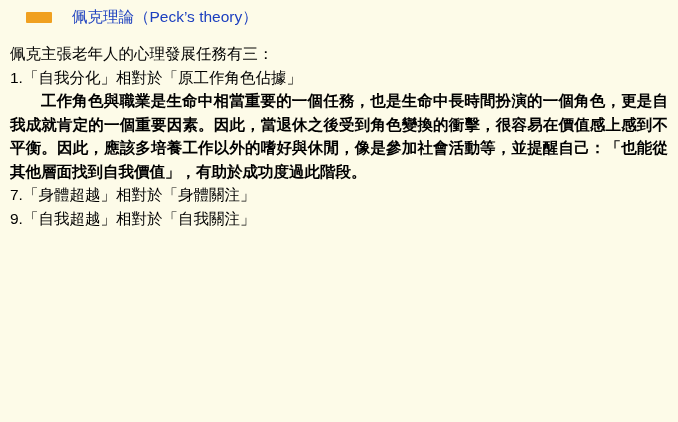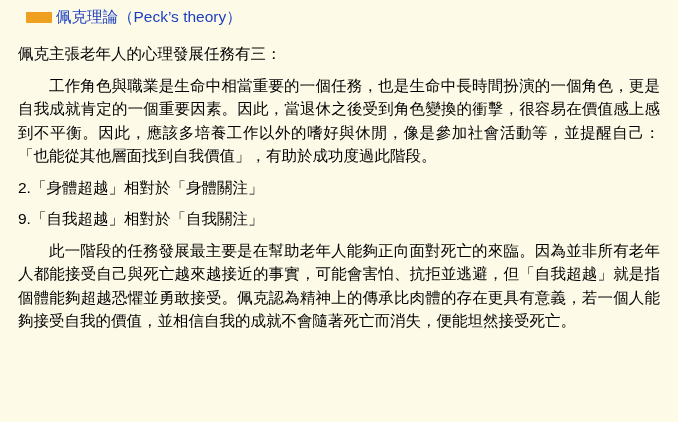--- a/index.html
+++ b/index.html
@@ -17,21 +17,21 @@
     position: relative;
     width: 678px;
     height: 422px;
     background: #fdfbe8;
     box-sizing: border-box;
     padding: 6px 10px 0 10px;
   }
   .title-row {
     display: flex;
     align-items: center;
-    gap: 4px;
+    gap: 20px;
     height: 22px;
     margin: 0 0 14px 16px;
   }
   .title-marker {
     display: inline-block;
     width: 26px;
     height: 11px;
     background: #f0a020;
     border-radius: 1px;
     flex: 0 0 auto;
@@ -43,40 +43,41 @@
     white-space: nowrap;
   }
   .body-text {
     font-size: 15.5px;
     color: #000000;
     line-height: 23.5px;
     text-align: justify;
     text-justify: inter-ideograph;
   }
   p {
-    margin: 8px;
+    margin: 0;
   }
   .indent-2 {
     text-indent: 2em;
+    font-weight: bold;
   }
 </style>
 </head>
 <body>
 
 <div class="page">
 
   <div class="title-row">
     <span class="title-marker"></span>
     <span class="title-text">佩克理論（Peck’s theory）</span>
   </div>
 
   <div class="body-text">
     <p>佩克主張老年人的心理發展任務有三：</p>
 
+    <p>1.「自我分化」相對於「原工作角色佔據」</p>
     <p class="indent-2">工作角色與職業是生命中相當重要的一個任務，也是生命中長時間扮演的一個角色，更是自我成就肯定的一個重要因素。因此，當退休之後受到角色變換的衝擊，很容易在價值感上感到不平衡。因此，應該多培養工作以外的嗜好與休閒，像是參加社會活動等，並提醒自己：「也能從其他層面找到自我價值」，有助於成功度過此階段。</p>
 
-    <p>2.「身體超越」相對於「身體關注」</p>
+    <p>7.「身體超越」相對於「身體關注」</p>
 
     <p>9.「自我超越」相對於「自我關注」</p>
-    <p class="indent-2">此一階段的任務發展最主要是在幫助老年人能夠正向面對死亡的來臨。因為並非所有老年人都能接受自己與死亡越來越接近的事實，可能會害怕、抗拒並逃避，但「自我超越」就是指個體能夠超越恐懼並勇敢接受。佩克認為精神上的傳承比肉體的存在更具有意義，若一個人能夠接受自我的價值，並相信自我的成就不會隨著死亡而消失，便能坦然接受死亡。</p>
   </div>
 
 </div>
 
 </body></html>

